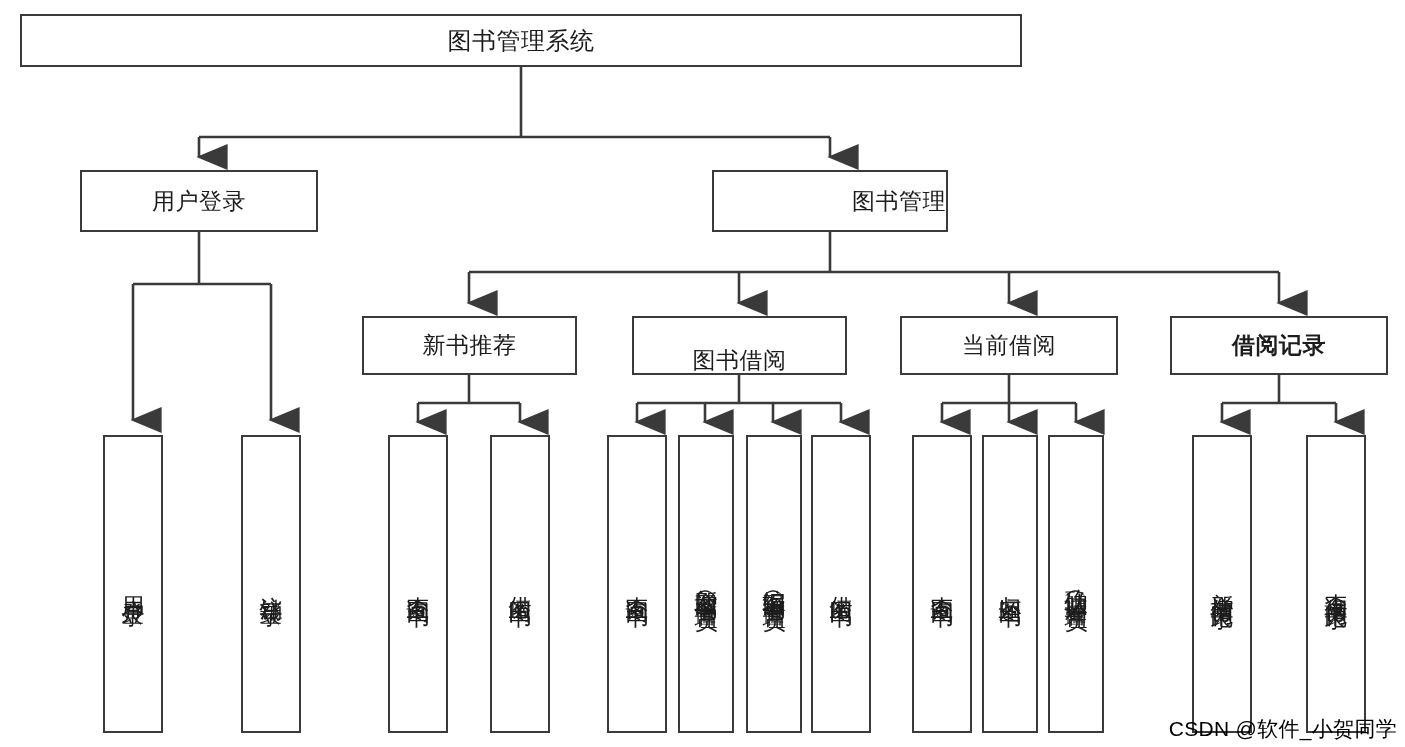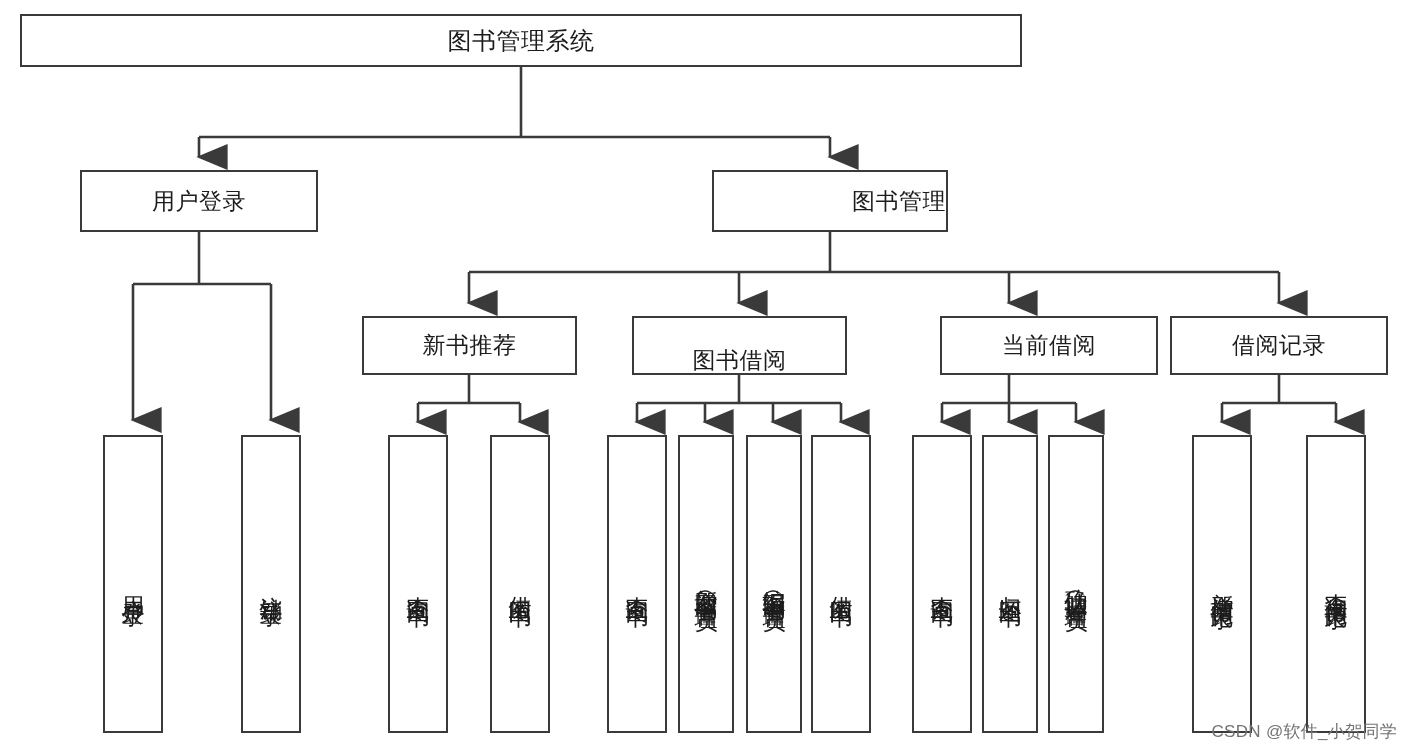--- a/index.html
+++ b/index.html
@@ -62,22 +62,22 @@
     font-size: 23px;
     letter-spacing: 3px;
     line-height: 1;
     white-space: nowrap;
     max-height: 284px;
   }
   .watermark {
     position: absolute;
     right: 8px;
     bottom: 4px;
-    font-size: 17px;
-    color: #737373;
+    font-size: 21px;
+    color: #000000;
     white-space: nowrap;
     z-index: 6;
     letter-spacing: 0.3px;
   }
 </style>
 </head>
 <body>
 
 <div id="canvas">
 
@@ -146,25 +146,25 @@
   </div>
 
   <div class="node h" style="left:362px; top:316px; width:215px; height:59px;">
     <span class="lbl">新书推荐</span>
   </div>
 
   <div class="node h" style="left:632px; top:316px; width:215px; height:59px;align-items:flex-end;">
     <span class="lbl">图书借阅</span>
   </div>
 
-  <div class="node h" style="left:940px; top:316px; width:218px; height:59px;justify-content:center;">
+  <div class="node h" style="left:900px; top:316px; width:218px; height:59px;justify-content:center;">
     <span class="lbl">当前借阅</span>
   </div>
 
-  <div class="node h" style="left:1170px; top:316px; width:218px; height:59px;">
+  <div class="node h" style="left:1170px; top:316px; width:218px; height:59px;font-weight:bold;">
     <span class="lbl">借阅记录</span>
   </div>
 
   <div class="node v" style="left:103px; top:435px; width:60px; height:298px;">
     <span class="lbl">用户登录</span>
   </div>
   <div class="node v" style="left:241px; top:435px; width:60px; height:298px;">
     <span class="lbl">注销登录</span>
   </div>
 

